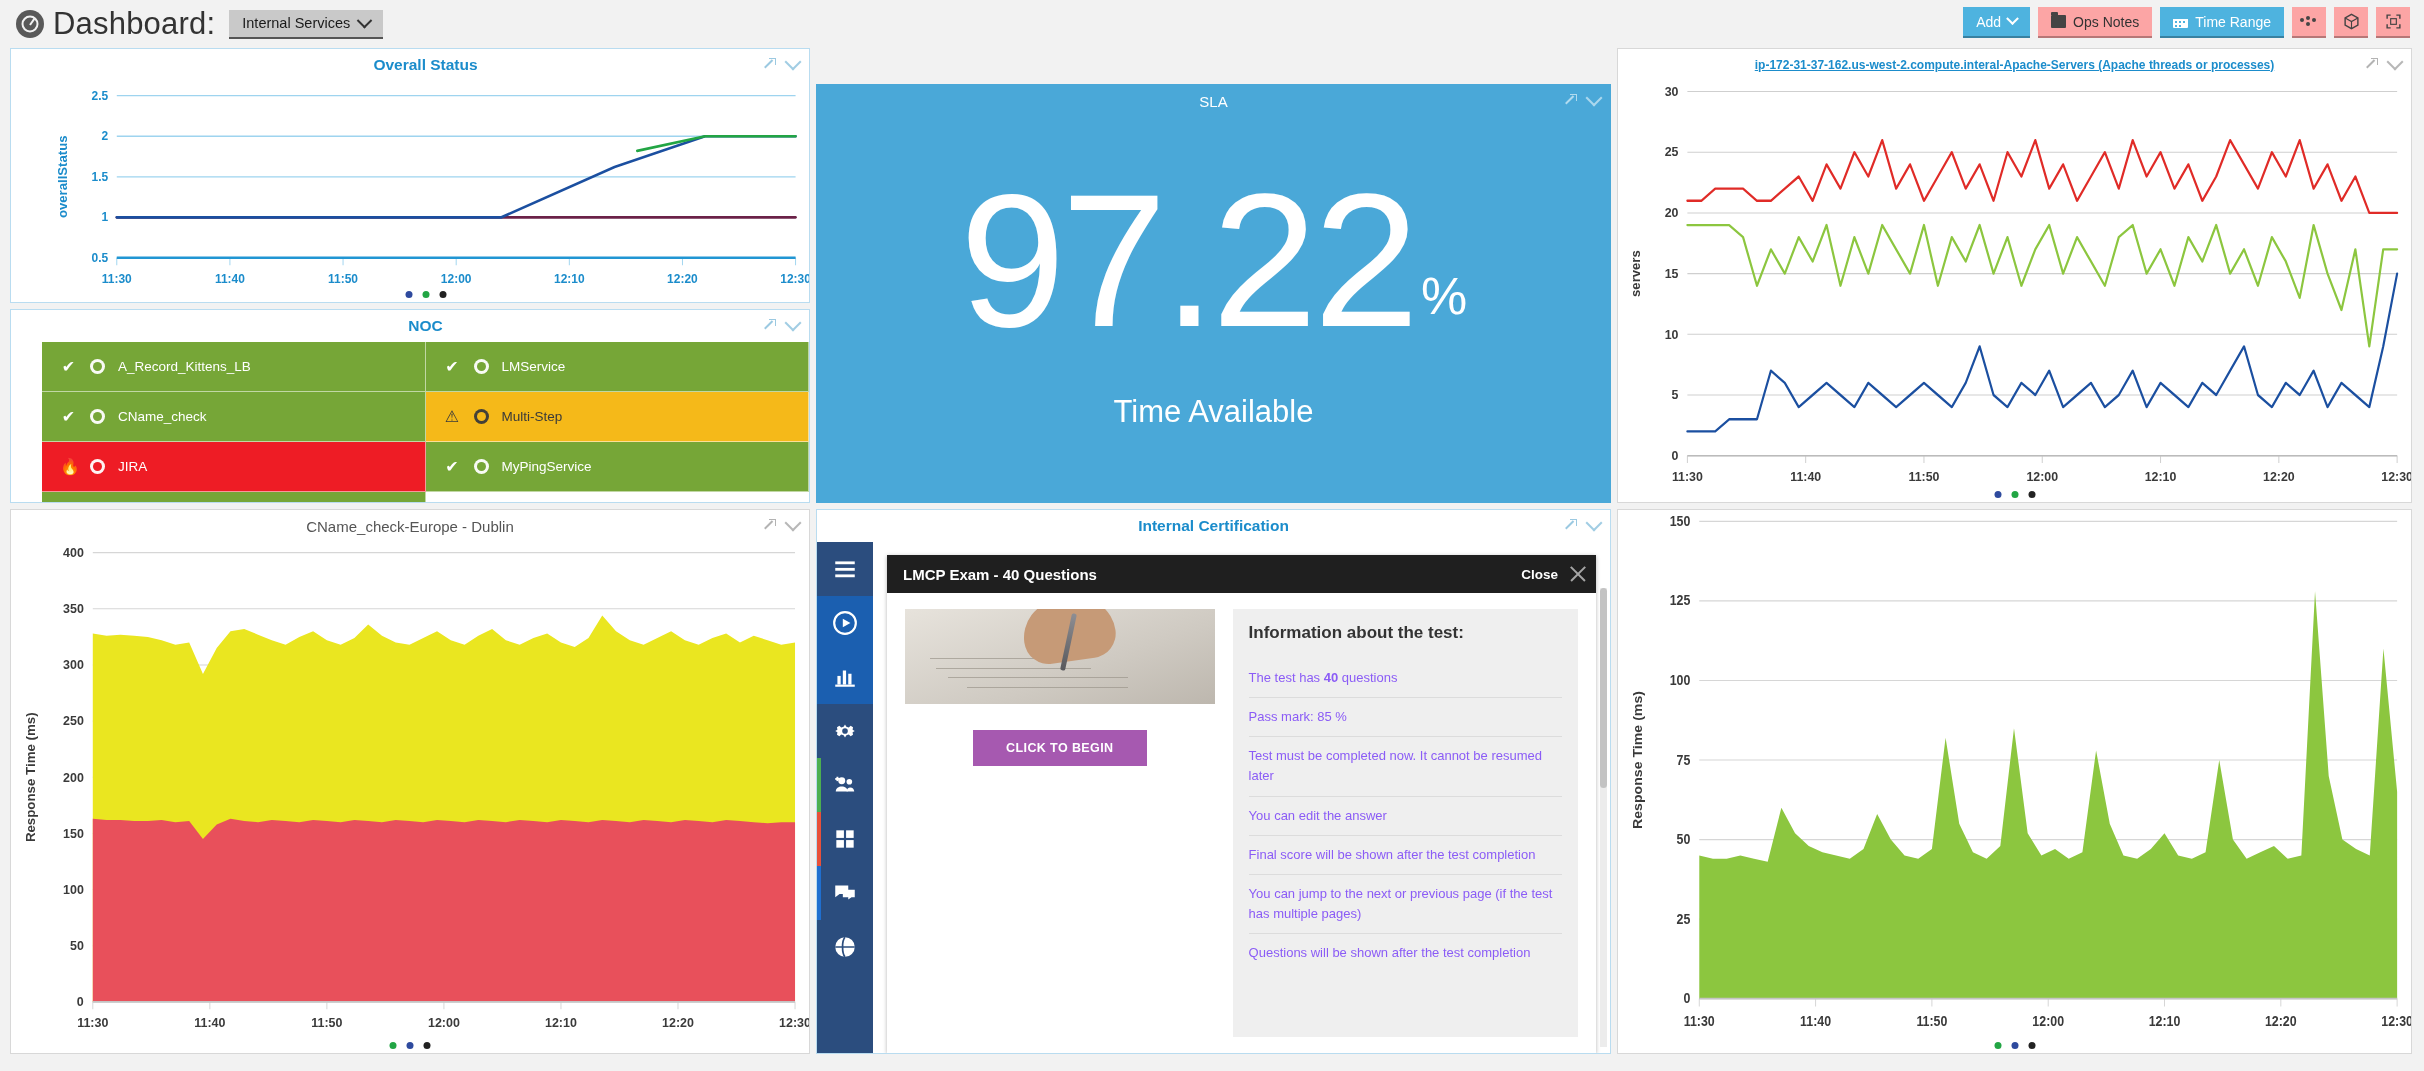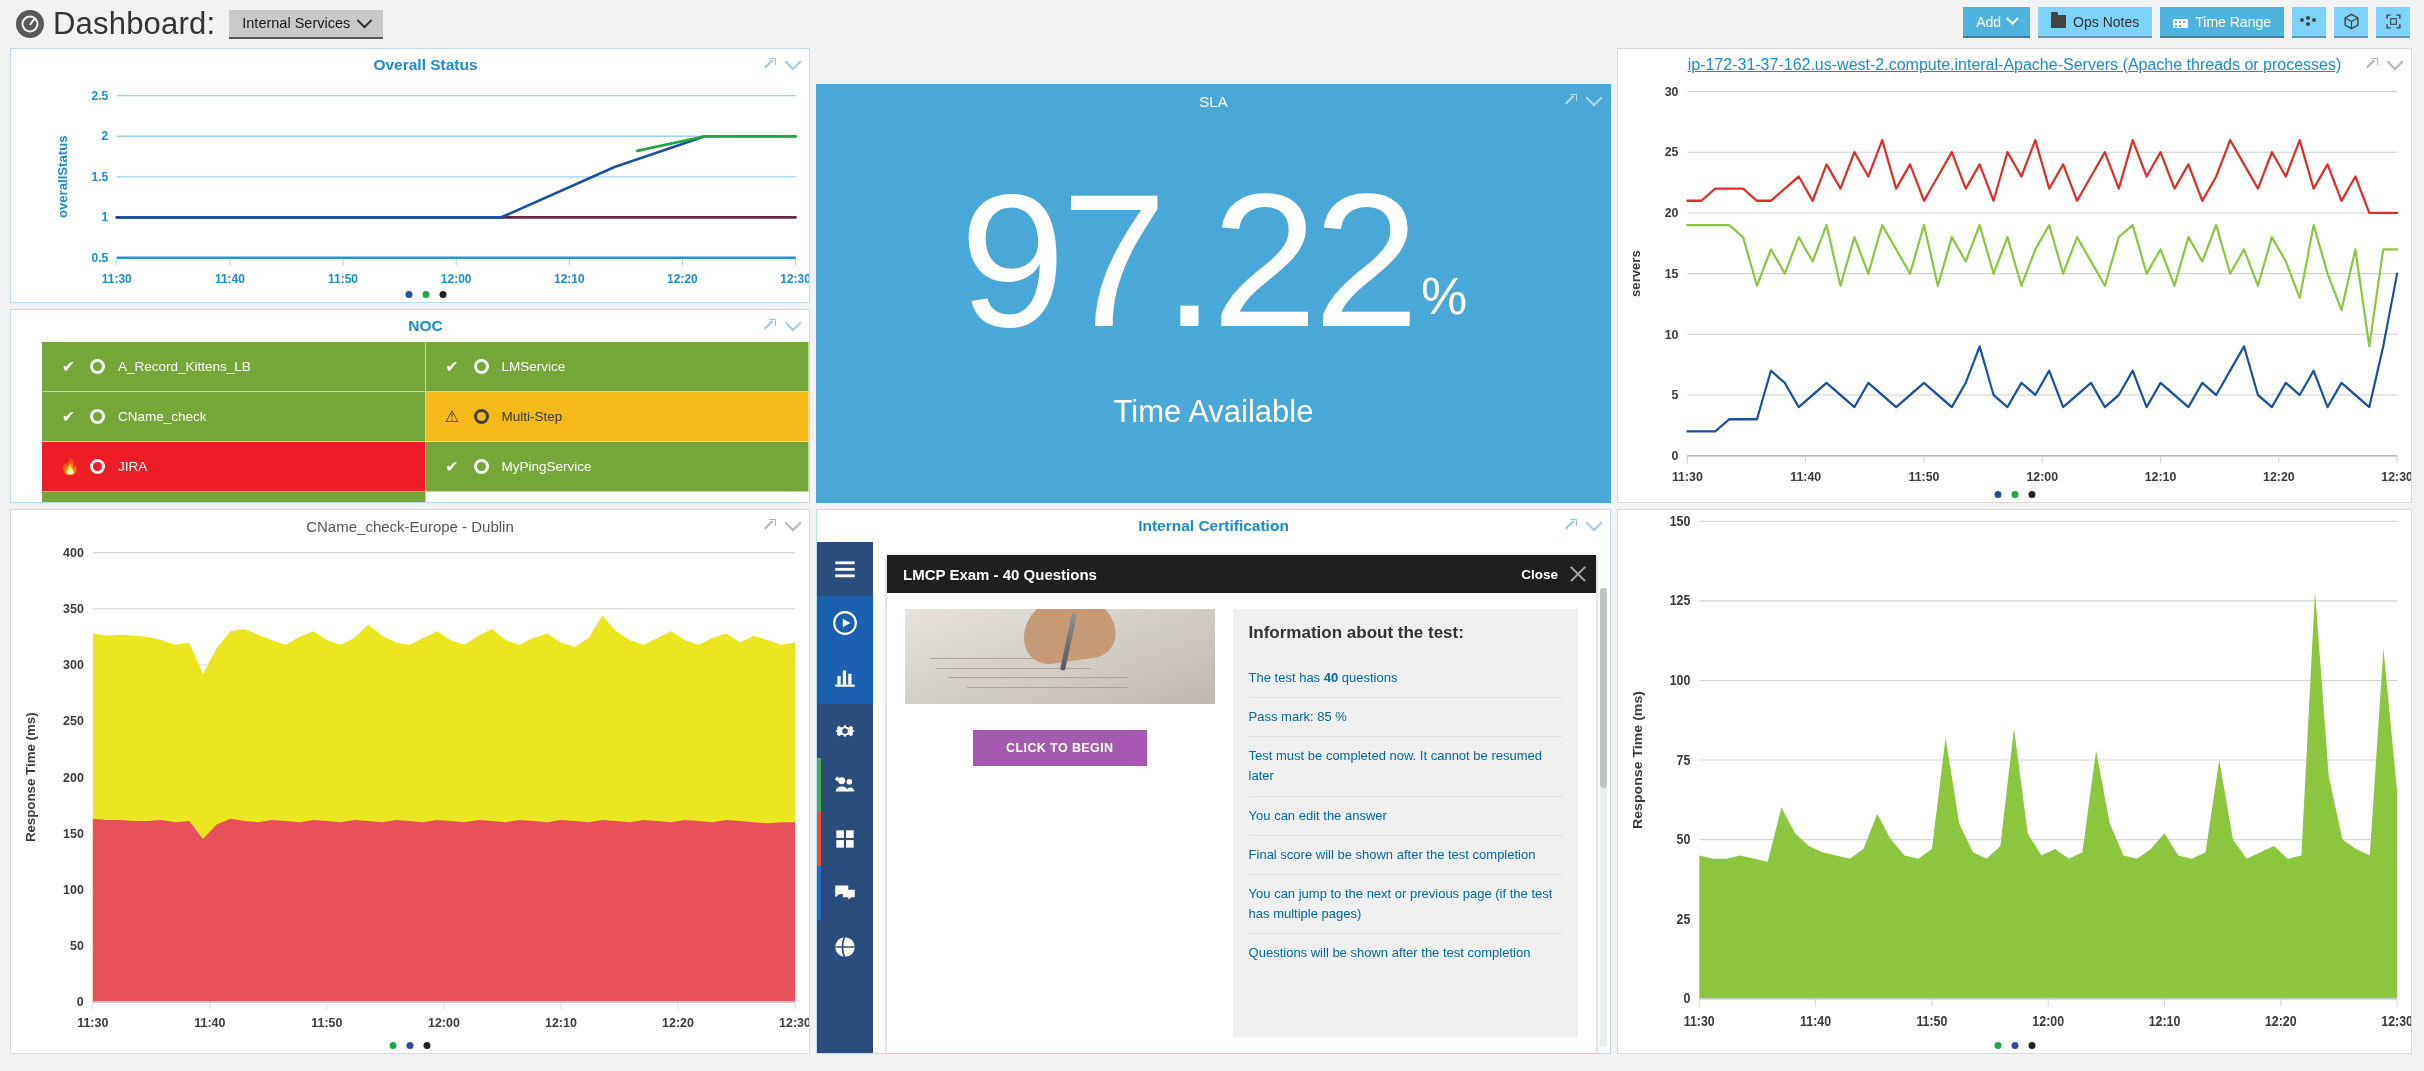--- a/index.html
+++ b/index.html
@@ -53,21 +53,21 @@
     position: absolute; right: 14px; top: 7px;
     display: flex; align-items: center; gap: 8px;
   }
   .btn {
     height: 31px; border: none; cursor: pointer;
     display: flex; align-items: center; gap: 7px;
     padding: 0 13px; font-size: 14px;
     border-bottom: 2px solid rgba(0,0,0,.28);
   }
   .btn-blue { background: #4eb3df; color: #fff; }
-  .btn-gray { background: #7dd3fc; color: #333; }
+  .btn-gray { background: #fca5a5; color: #333; }
   .btn-icon { width: 34px; padding: 0; justify-content: center; }
   .ico-sm { width: 15px; height: 13px; display: inline-block; position: relative; }
   .ico-folder {
     background: #444; border-radius: 1px;
   }
   .ico-folder::before {
     content:""; position:absolute; top:-3px; left:0; width:7px; height:3px;
     background:#444; border-radius:1px 1px 0 0;
   }
   .ico-cal { background: #fff; border-radius: 1px; }
@@ -104,21 +104,21 @@
   }
   .p-head {
     height: 32px; flex: 0 0 auto;
     display: flex; align-items: center; justify-content: center;
     position: relative;
   }
   .p-title {
     font-size: 15.5px; font-weight: bold; color: #1b8ccb; text-align:center;
   }
   .p-title.plain { color: #555; font-weight: normal; font-size: 15px; }
-  .p-title.link { color:#1b8ccb; font-weight:normal; text-decoration: underline; font-size:16px;}
+  .p-title.link { color:#1b8ccb; font-weight:bold; text-decoration: underline; font-size:12px;}
   .p-tools {
     position:absolute; right: 10px; top: 8px;
     display:flex; gap: 11px; align-items:center;
   }
   .ico-expand {
     width:14px; height:14px; position:relative; cursor:pointer; opacity:.75;
   }
   .ico-expand::before, .ico-expand::after {
     content:""; position:absolute; background: currentColor;
   }
@@ -234,21 +234,21 @@
     background:linear-gradient(#8e8e93,#58585c); transform:rotate(12deg); border-radius:2px;
   }
   .begin-btn {
     background:#a659b0; color:#fff; border:none; cursor:pointer;
     font-size:12.5px; font-weight:bold; letter-spacing:.4px;
     padding: 11px 33px; display:block; margin: 26px auto 0 auto;
   }
   .modal-right { flex:1; background:#efefef; padding: 14px 16px; overflow:hidden; }
   .info-title { font-size:17px; font-weight:bold; color:#333; margin-bottom:16px; }
   .info-item {
-    font-size:13px; color:#0369a1; padding: 9px 0;
+    font-size:13px; color:#8b5cf6; padding: 9px 0;
     border-top:1px solid #dcdcdc; line-height:1.55;
   }
   .info-item:first-of-type { border-top:none; }
   .info-item b { font-weight:bold; }
   .modal-scroll {
     position:absolute; right:3px; top:46px; width:7px; height: 200px;
     background:#c3c3c3; border-radius:4px;
   }
   .modal-scroll-track {
     position:absolute; right:3px; top:46px; width:7px; bottom:6px; background:#ececec;

